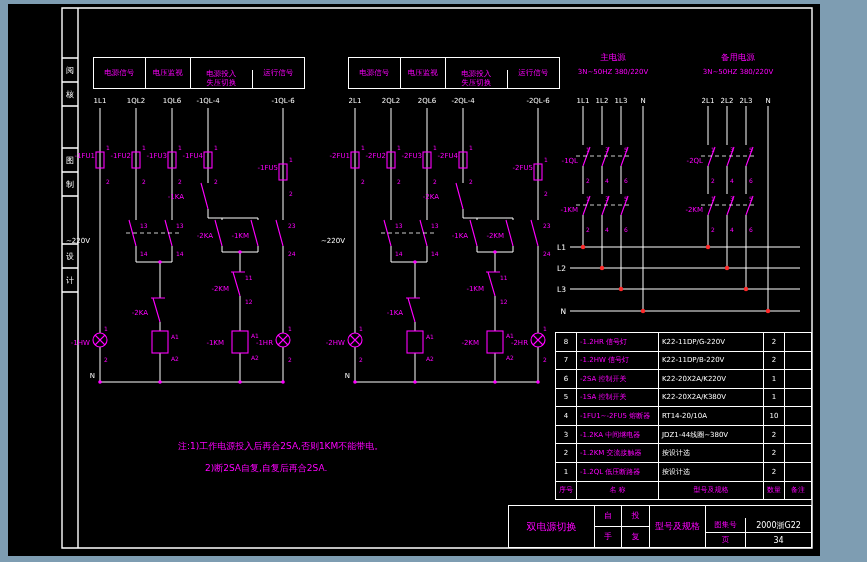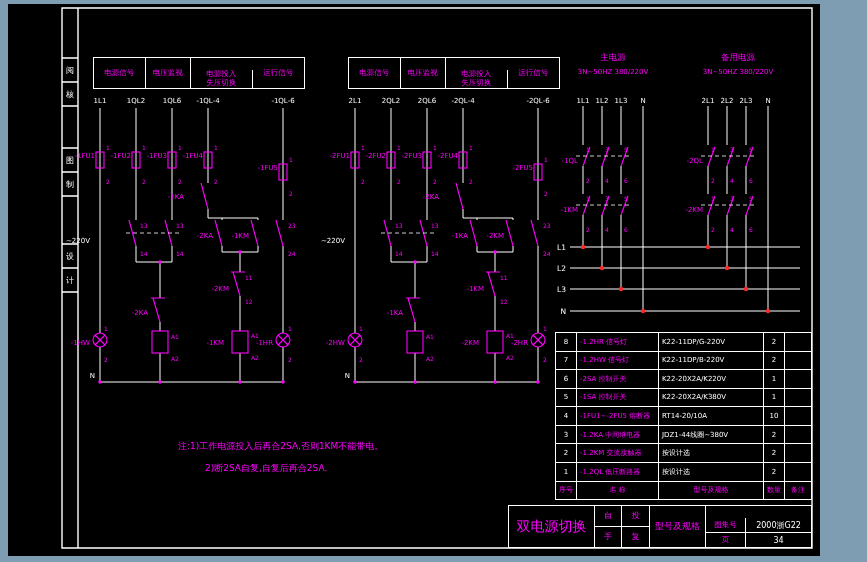--- a/index.html
+++ b/index.html
@@ -24,21 +24,21 @@
   .pt-cell{border-right:1px solid #fff;display:flex;align-items:center;justify-content:center;font-size:7px;overflow:hidden;white-space:nowrap;box-sizing:border-box;}
   .pt-cell.c0{width:21px;color:#fff;}
   .pt-cell.c1{width:82px;color:#FF00FF;justify-content:flex-start;padding-left:3px;}
   .pt-cell.c2{width:105px;color:#fff;justify-content:flex-start;padding-left:3px;}
   .pt-cell.c3{width:21px;color:#fff;}
   .pt-cell.c4{flex:1;color:#fff;border-right:none;}
   .pt-row.hdr .pt-cell{color:#FF00FF;justify-content:center;padding-left:0;}
   
   #titleblock{position:absolute;left:508px;top:505px;width:304px;height:43px;border:1px solid #fff;box-sizing:border-box;display:flex;}
   .tb-seg{display:flex;align-items:center;justify-content:center;color:#FF00FF;}
-  #tb-seg1{width:85px;font-size:14px;}
+  #tb-seg1{width:85px;font-size:10px;}
   #tb-grid{width:56px;display:grid;grid-template-columns:1fr 1fr;grid-template-rows:1fr 1fr;border-left:1px solid #fff;border-right:1px solid #fff;box-sizing:border-box;}
   .tb-gcell{display:flex;align-items:center;justify-content:center;font-size:8px;color:#FF00FF;border-right:1px solid #fff;border-bottom:1px solid #fff;box-sizing:border-box;}
   .tb-gcell:nth-child(2n){border-right:none;}
   .tb-gcell:nth-child(n+3){border-bottom:none;}
   #tb-seg2{width:55px;font-size:9px;}
   #tb-right{flex:1;border-left:1px solid #fff;display:flex;flex-direction:column;box-sizing:border-box;}
   .tb-row{flex:1;display:flex;}
   .tb-row:first-child{border-bottom:1px solid #fff;margin-top:12px;}
   .tb-label{width:40px;border-right:1px solid #fff;color:#FF00FF;font-size:7.5px;display:flex;align-items:center;justify-content:center;box-sizing:border-box;}
   .tb-value{flex:1;color:#fff;font-size:8px;display:flex;align-items:center;justify-content:center;}

